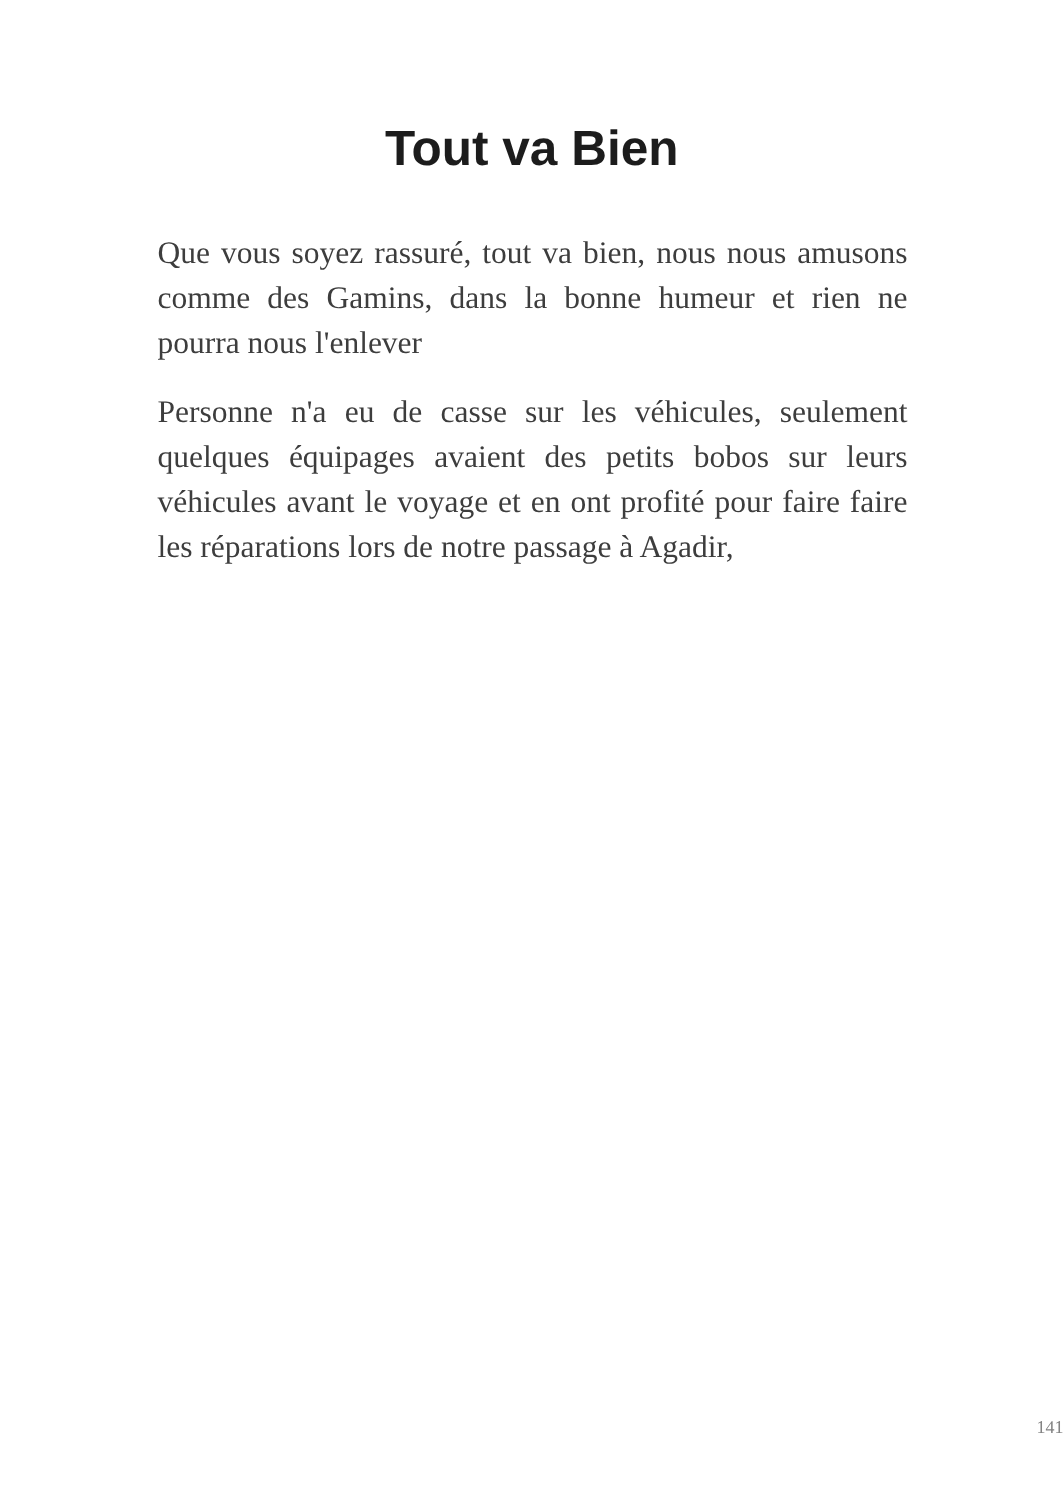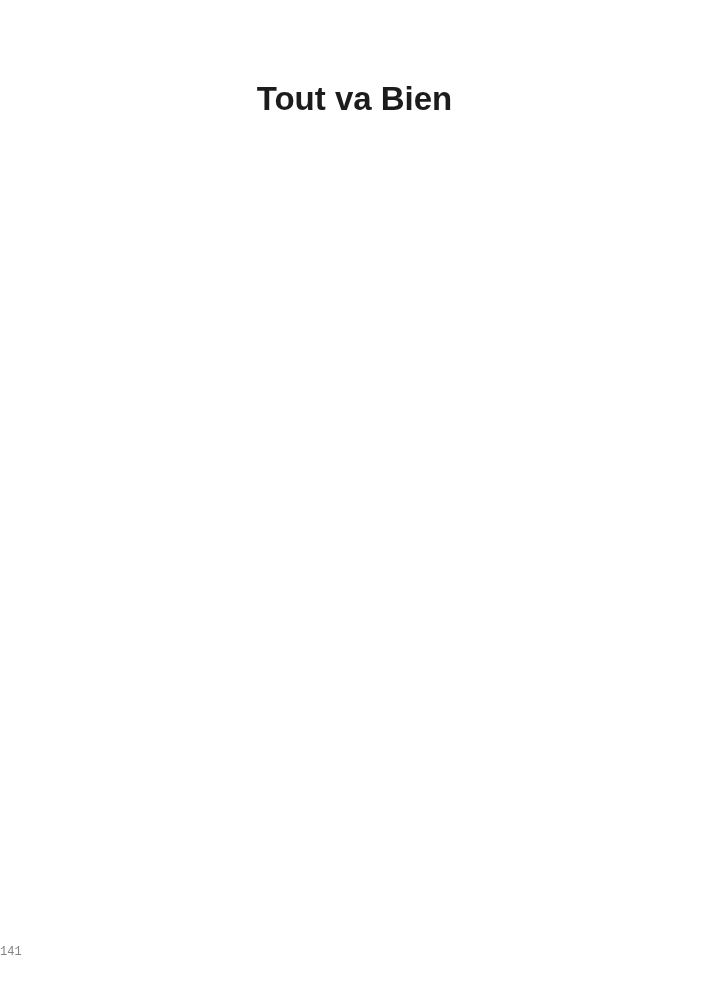--- a/index.html
+++ b/index.html
@@ -33,29 +33,32 @@
     text-align: justify;
   }
   .content p {
     margin: 0 0 16px 0;
   }
   .page-number {
     position: absolute;
     left: 0;
     right: 0;
     bottom: 33px;
-    text-align: left;
-    font-family: Liberation Mono, monospace;
+    text-align: right;
+    font-family: Liberation Serif, serif;
     font-size: 12px;
     color: #838383;
+    padding-left: 47px;
   }
 </style>
 </head>
 <body>
 
 <div class="page">
   <h1 class="title">Tout va Bien</h1>
 
   <div class="content">
+    <p>Que vous soyez rassuré, tout va bien, nous nous amusons comme des Gamins, dans la bonne humeur et rien ne pourra nous l'enlever</p>
+    <p>Personne n'a eu de casse sur les véhicules, seulement quelques équipages avaient des petits bobos sur leurs véhicules avant le voyage et en ont profité pour faire faire les réparations lors de notre passage à Agadir,</p>
   </div>
 
   <div class="page-number">141</div>
 </div>
 
 </body></html>

